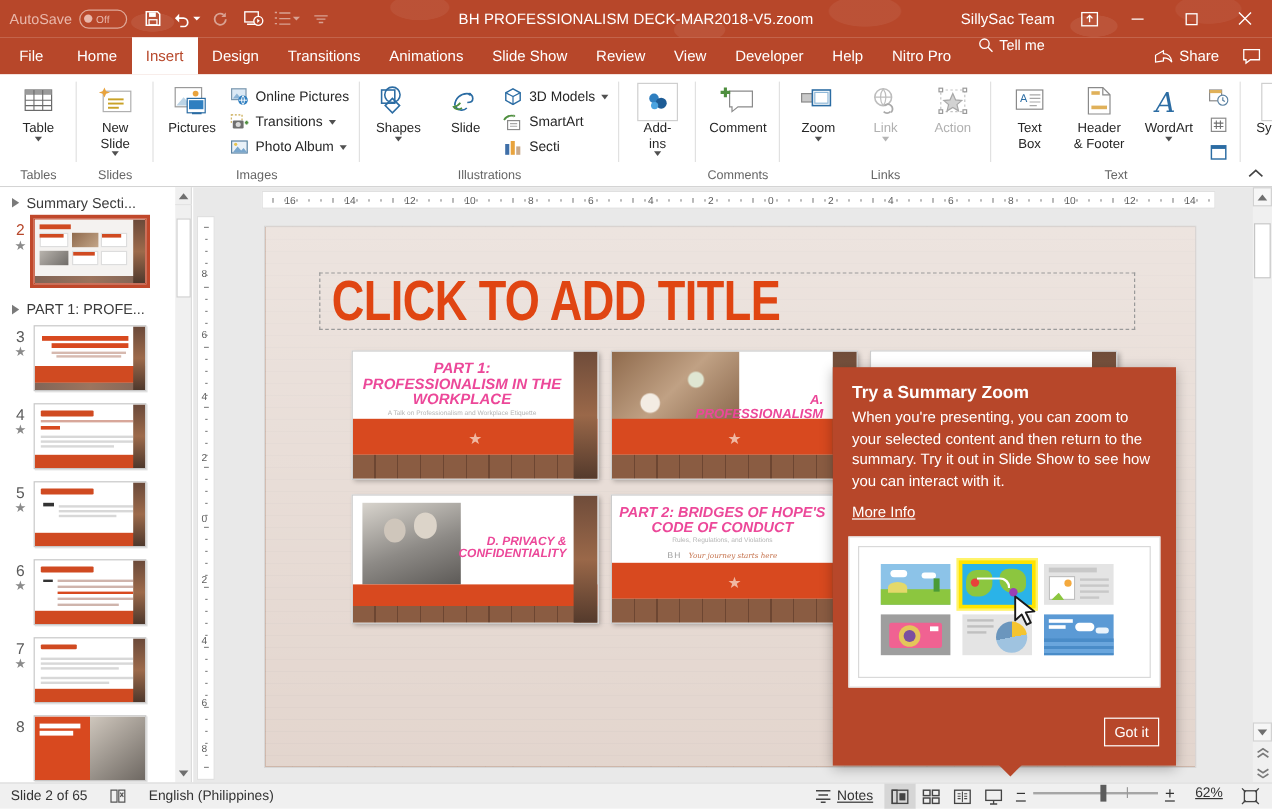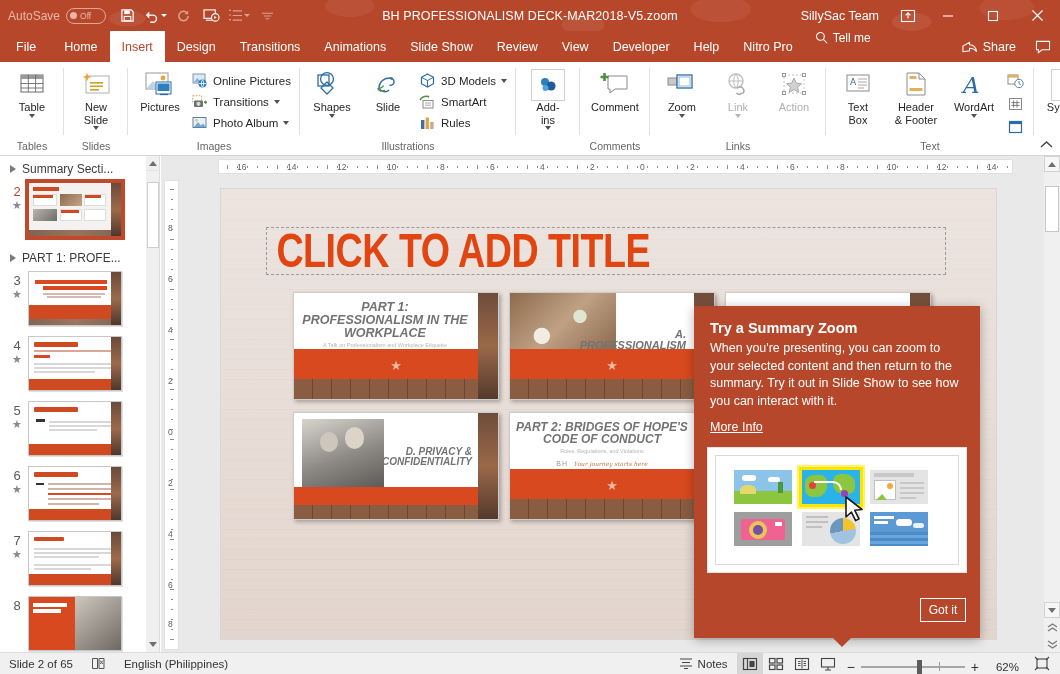--- a/index.html
+++ b/index.html
@@ -174,21 +174,21 @@
   }
   .zoomgrid{ position:absolute; left:72px; top:103px; width:700px; height:240px; }
   .zcard{
     position:absolute; background:#fff; border:1px solid #cccccc;
     box-shadow:2px 2px 4px rgba(0,0,0,.28); overflow:hidden;
   }
   .zc-band{ position:absolute; left:0; right:0; bottom:20px; height:30px; background:#d8491f; }
   .zc-brick{ position:absolute; left:0; right:0; bottom:0; height:20px;
     background:repeating-linear-gradient(90deg,#8a5c42 0 18px,#6d4632 18px 19px); }
   .zc-star{ position:absolute; bottom:26px; left:50%; transform:translateX(-50%); color:#f0b8a2; font-size:13px;}
-  .zc-h{ color:#737373; font-weight:bold; font-style:italic; text-align:center; line-height:1.02; }
+  .zc-h{ color:#ec4899; font-weight:bold; font-style:italic; text-align:center; line-height:1.02; }
   .zc-sub{ color:#b5b5b5; font-size:5.5px; text-align:center; line-height:1.35; margin-top:3px;}
   .zc-logo{ display:flex; align-items:center; justify-content:center; gap:6px; margin-top:4px;}
   .zc-bh{ font-size:7px; color:#9a9a9a; letter-spacing:1px; }
   .zc-script{ font-family:"DejaVu Serif", serif; font-style:italic; font-size:6px; color:#c6744f; }
   .zc-right{ position:absolute; right:0; top:0; bottom:0; width:20px;
     background:linear-gradient(180deg,#6f4c3a,#9a6849,#543a2c); }
   .photo-coffee{
     position:absolute; left:0; top:0; width:52%; height:74%;
     background:
       radial-gradient(circle at 30% 55%, #f3ece3 0 9%, rgba(0,0,0,0) 10%),
@@ -235,21 +235,21 @@
   .vs-btn{ position:absolute; left:0; width:16px; height:16px; display:flex;align-items:center;justify-content:center;
            border:1px solid #d2d2d2; background:#f6f6f6;}
 
   
   .status{
     position:absolute; left:0; bottom:0; width:1060px; height:22px;
     background:#f0f0f0; border-top:1px solid #dcdcdc;
     display:flex; align-items:center; font-size:11.5px; color:#333;
   }
   .st-item{ padding:0 9px; height:22px; display:flex;align-items:center; gap:5px;}
-  .st-right{ margin-left:auto; display:flex; align-items:flex-end; }
+  .st-right{ margin-left:auto; display:flex; align-items:flex-start;text-decoration:underline; }
   .view-btn{ width:26px;height:22px; display:flex;align-items:center;justify-content:center;}
   .view-btn.active{ background:#d6d6d6; }
   .zslider{ display:flex; align-items:center; gap:6px; padding:0 6px;}
   .ztrack{ position:relative; width:104px; height:2px; background:#a6a6a6; }
   .zknob{ position:absolute; left:56px; top:-6px; width:5px; height:14px; background:#5c5c5c;}
   .zmid{ position:absolute; left:78px; top:-4px; width:1px; height:9px; background:#9a9a9a;}
   .zpct{ width:34px; text-align:right; }
 </style>
 </head>
 <body>
@@ -509,21 +509,21 @@
             <span>SmartArt</span>
           </div>
           <div class="small">
             <span class="ic">
               <svg width="15" height="14" viewBox="0 0 15 14">
                   <rect x="1" y="4" width="3.4" height="9" fill="#3f6fa8"></rect>
                   <rect x="5.6" y="1.5" width="3.4" height="11.5" fill="#e8a33d"></rect>
                   <rect x="10.2" y="6" width="3.4" height="7" fill="#c9a98a"></rect>
                 </svg>
             </span>
-            <span>Rules</span>
+            <span>Secti</span>
           </div>
         </div>
       </div>
       <div class="group-label">Illustrations</div>
     </div>
 
     <div class="group">
       <div class="group-body">
         <div class="big boxed">
           <span class="ic">

